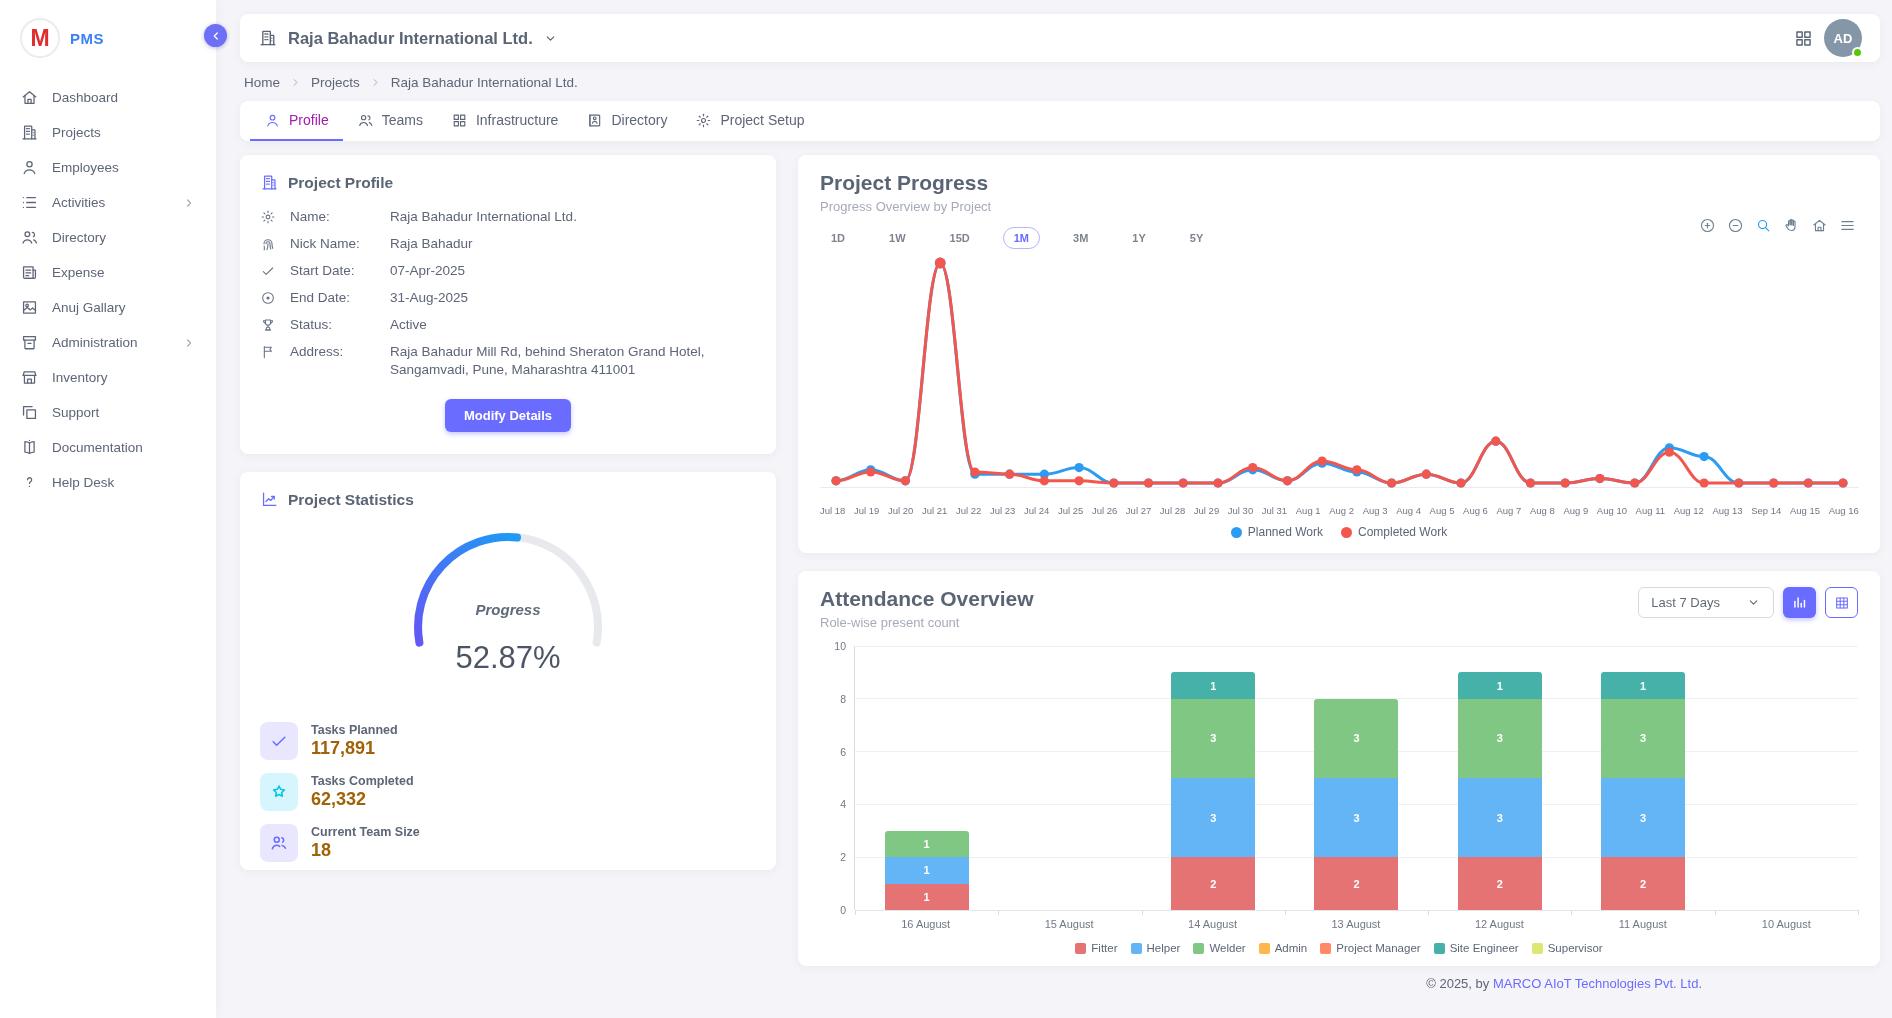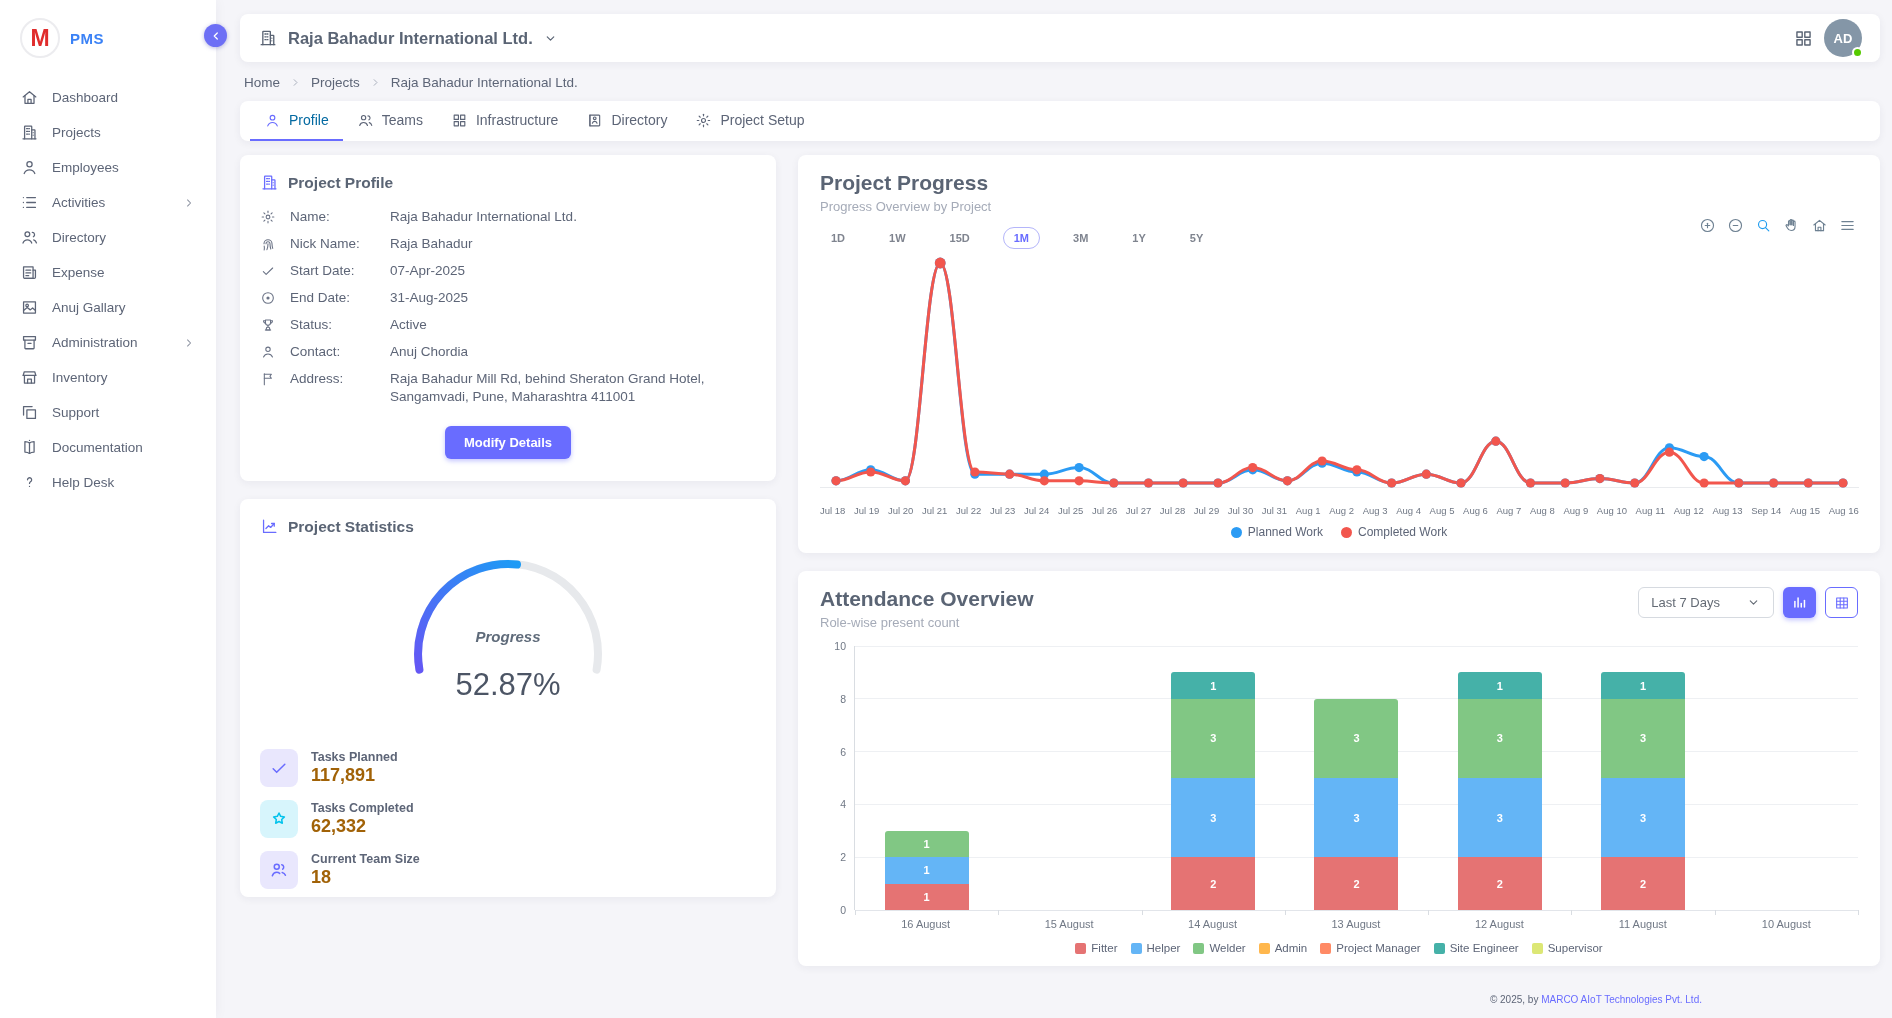--- a/index.html
+++ b/index.html
@@ -45,21 +45,21 @@
     color:#fff; font-size:13px; font-weight:bold; display:flex; align-items:center; justify-content:center;
   }
   .status-dot {
     position:absolute; right:-1px; bottom:-1px; width:11px; height:11px; border-radius:50%;
     background:#56ca00; border:2px solid #fff;
   }
   .breadcrumb { display:flex; align-items:center; gap:9px; margin:13px 4px 11px 4px; font-size:13.5px; color:#5d6577; }
   .crumb-sep { color:#a8aebb; display:flex; }
   .tabstrip { height:40px; display:flex; align-items:stretch; padding:0 10px; margin-bottom:14px; }
   .tab { display:flex; align-items:center; gap:8px; padding:0 14px; font-size:14px; color:#5d6577; border-bottom:2px solid transparent; cursor:pointer; }
-  .tab.active { color:#0369a1; border-bottom-color:#696cff; }
+  .tab.active { color:#a21caf; border-bottom-color:#696cff; }
   .content { display:flex; gap:22px; align-items:flex-start; }
   .left-col { width:536px; flex:none; }
   .right-col { flex:1; min-width:0; }
   .card-head { display:flex; align-items:center; gap:9px; font-size:15.5px; font-weight:bold; color:#5a6474; }
   
   .profile-card { padding:18px 20px 22px 20px; }
   .pf-rows { margin-top:16px; display:flex; flex-direction:column; gap:9px; }
   .pf-row { display:flex; gap:12px; font-size:13.5px; line-height:18px; color:#5d6577; }
   .pf-ic { flex:none; width:18px; display:flex; padding-top:1px; color:#6a7285; }
   .pf-label { flex:none; width:88px; }
@@ -114,21 +114,21 @@
   .bar-cols { position:absolute; inset:0; display:flex; }
   .bar-col { flex:1; position:relative; height:100%; }
   .bar-stack { position:absolute; bottom:0; left:50%; transform:translateX(-50%); width:84px; display:flex; flex-direction:column-reverse; }
   .bar-seg { width:100%; display:flex; align-items:center; justify-content:center; color:#fff; font-size:11px; font-weight:bold; }
   .btick { position:absolute; bottom:-5px; width:1px; height:5px; background:#d9dde2; }
   .bar-xlabels { display:flex; margin-top:8px; }
   .bar-xlabels span { flex:1; text-align:center; font-size:11px; color:#707885; }
   .attend-legend { display:flex; justify-content:center; gap:13px; margin-top:12px; }
   .attend-legend .leg-item { font-size:11.5px; gap:5px; }
   
-  .footer { text-align:right; padding:28px 178px 0 0; font-size:10px; color:#5d6577; }
+  .footer { text-align:right; padding:10px 178px 0 0; font-size:13px; color:#5d6577; }
   .footer a { color:#696cff; text-decoration:none; }
 </style>
 </head>
 <body>
 
 <div class="sidebar">
   <div class="logo-row">
     <div class="logo-circle">M</div>
     <div class="logo-text">PMS</div>
   </div>
@@ -476,30 +476,20 @@
                   <path d="M8.2 4.5h7.6v4.2a3.8 3.8 0 01-7.6 0z" fill="none" stroke="#6a7285" stroke-width="1.6" stroke-linecap="round" stroke-linejoin="round"></path>
                   <path d="M8.2 5.5H5.3a2.9 2.9 0 003 3.4" fill="none" stroke="#6a7285" stroke-width="1.6" stroke-linecap="round" stroke-linejoin="round"></path>
                   <path d="M15.8 5.5h2.9a2.9 2.9 0 01-3 3.4" fill="none" stroke="#6a7285" stroke-width="1.6" stroke-linecap="round" stroke-linejoin="round"></path>
                   <path d="M12 12.5V15" fill="none" stroke="#6a7285" stroke-width="1.6" stroke-linecap="round" stroke-linejoin="round"></path>
                   <path d="M9 19.5l.8-3.2a1 1 0 011-.8h2.4a1 1 0 011 .8l.8 3.2z" fill="none" stroke="#6a7285" stroke-width="1.6" stroke-linecap="round" stroke-linejoin="round"></path>
                   <path d="M8 19.5h8" fill="none" stroke="#6a7285" stroke-width="1.6" stroke-linecap="round" stroke-linejoin="round"></path>
                 </svg>
               </span>
               <span class="pf-label">Status:</span>
               <span class="pf-value">Active</span>
-            </div>
-            <div class="pf-row">
-              <span class="pf-ic">
-                <svg viewBox="0 0 24 24" width="16" height="16" style="display: block;">
-                  <path d="M12 11.3a3.3 3.3 0 100-6.6 3.3 3.3 0 000 6.6z" fill="none" stroke="#6a7285" stroke-width="1.6" stroke-linecap="round" stroke-linejoin="round"></path>
-                  <path d="M5.3 19.6c1.2-3.1 3.6-4.7 6.7-4.7s5.5 1.6 6.7 4.7" fill="none" stroke="#6a7285" stroke-width="1.6" stroke-linecap="round" stroke-linejoin="round"></path>
-                </svg>
-              </span>
-              <span class="pf-label">Contact:</span>
-              <span class="pf-value">Anuj Chordia</span>
             </div>
             <div class="pf-row">
               <span class="pf-ic">
                 <svg viewBox="0 0 24 24" width="16" height="16" style="display: block;">
                   <path d="M6.5 20.5V4" fill="none" stroke="#6a7285" stroke-width="1.6" stroke-linecap="round" stroke-linejoin="round"></path>
                   <path d="M6.5 4.8h10.6l-2.2 3.1 2.2 3.1H6.5" fill="none" stroke="#6a7285" stroke-width="1.6" stroke-linecap="round" stroke-linejoin="round"></path>
                 </svg>
               </span>
               <span class="pf-label">Address:</span>
               <span class="pf-value">Raja Bahadur Mill Rd, behind Sheraton Grand Hotel, Sangamvadi, Pune, Maharashtra 411001</span>

